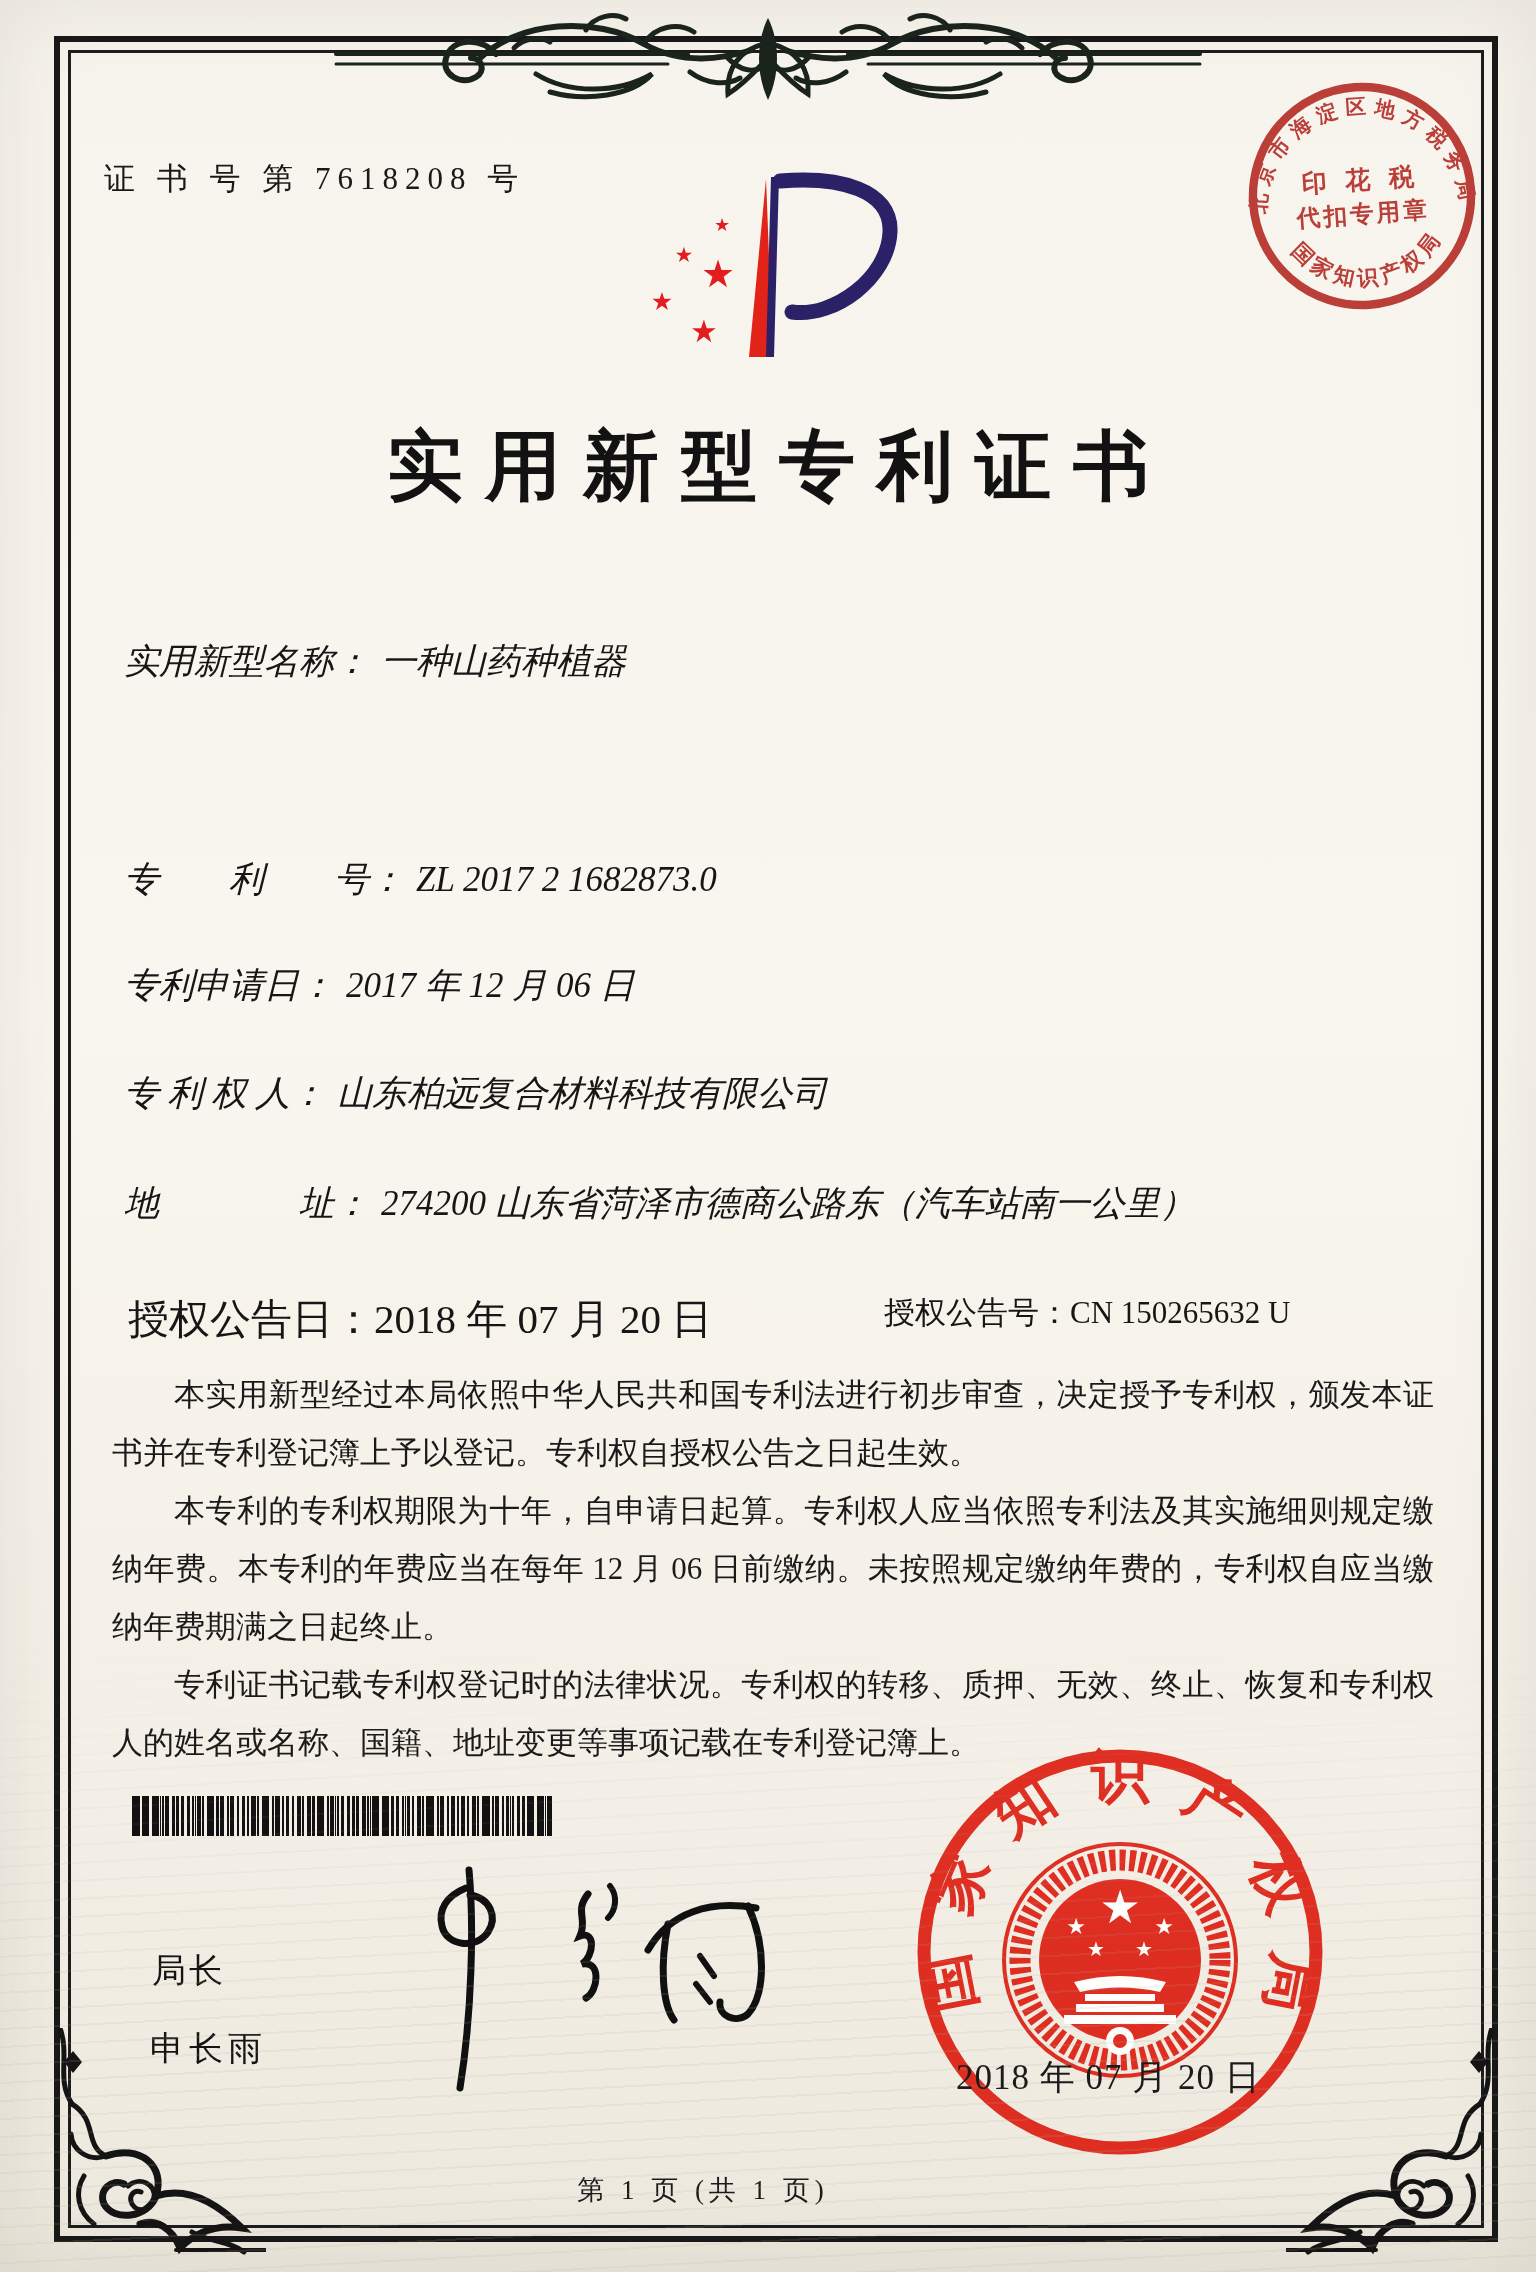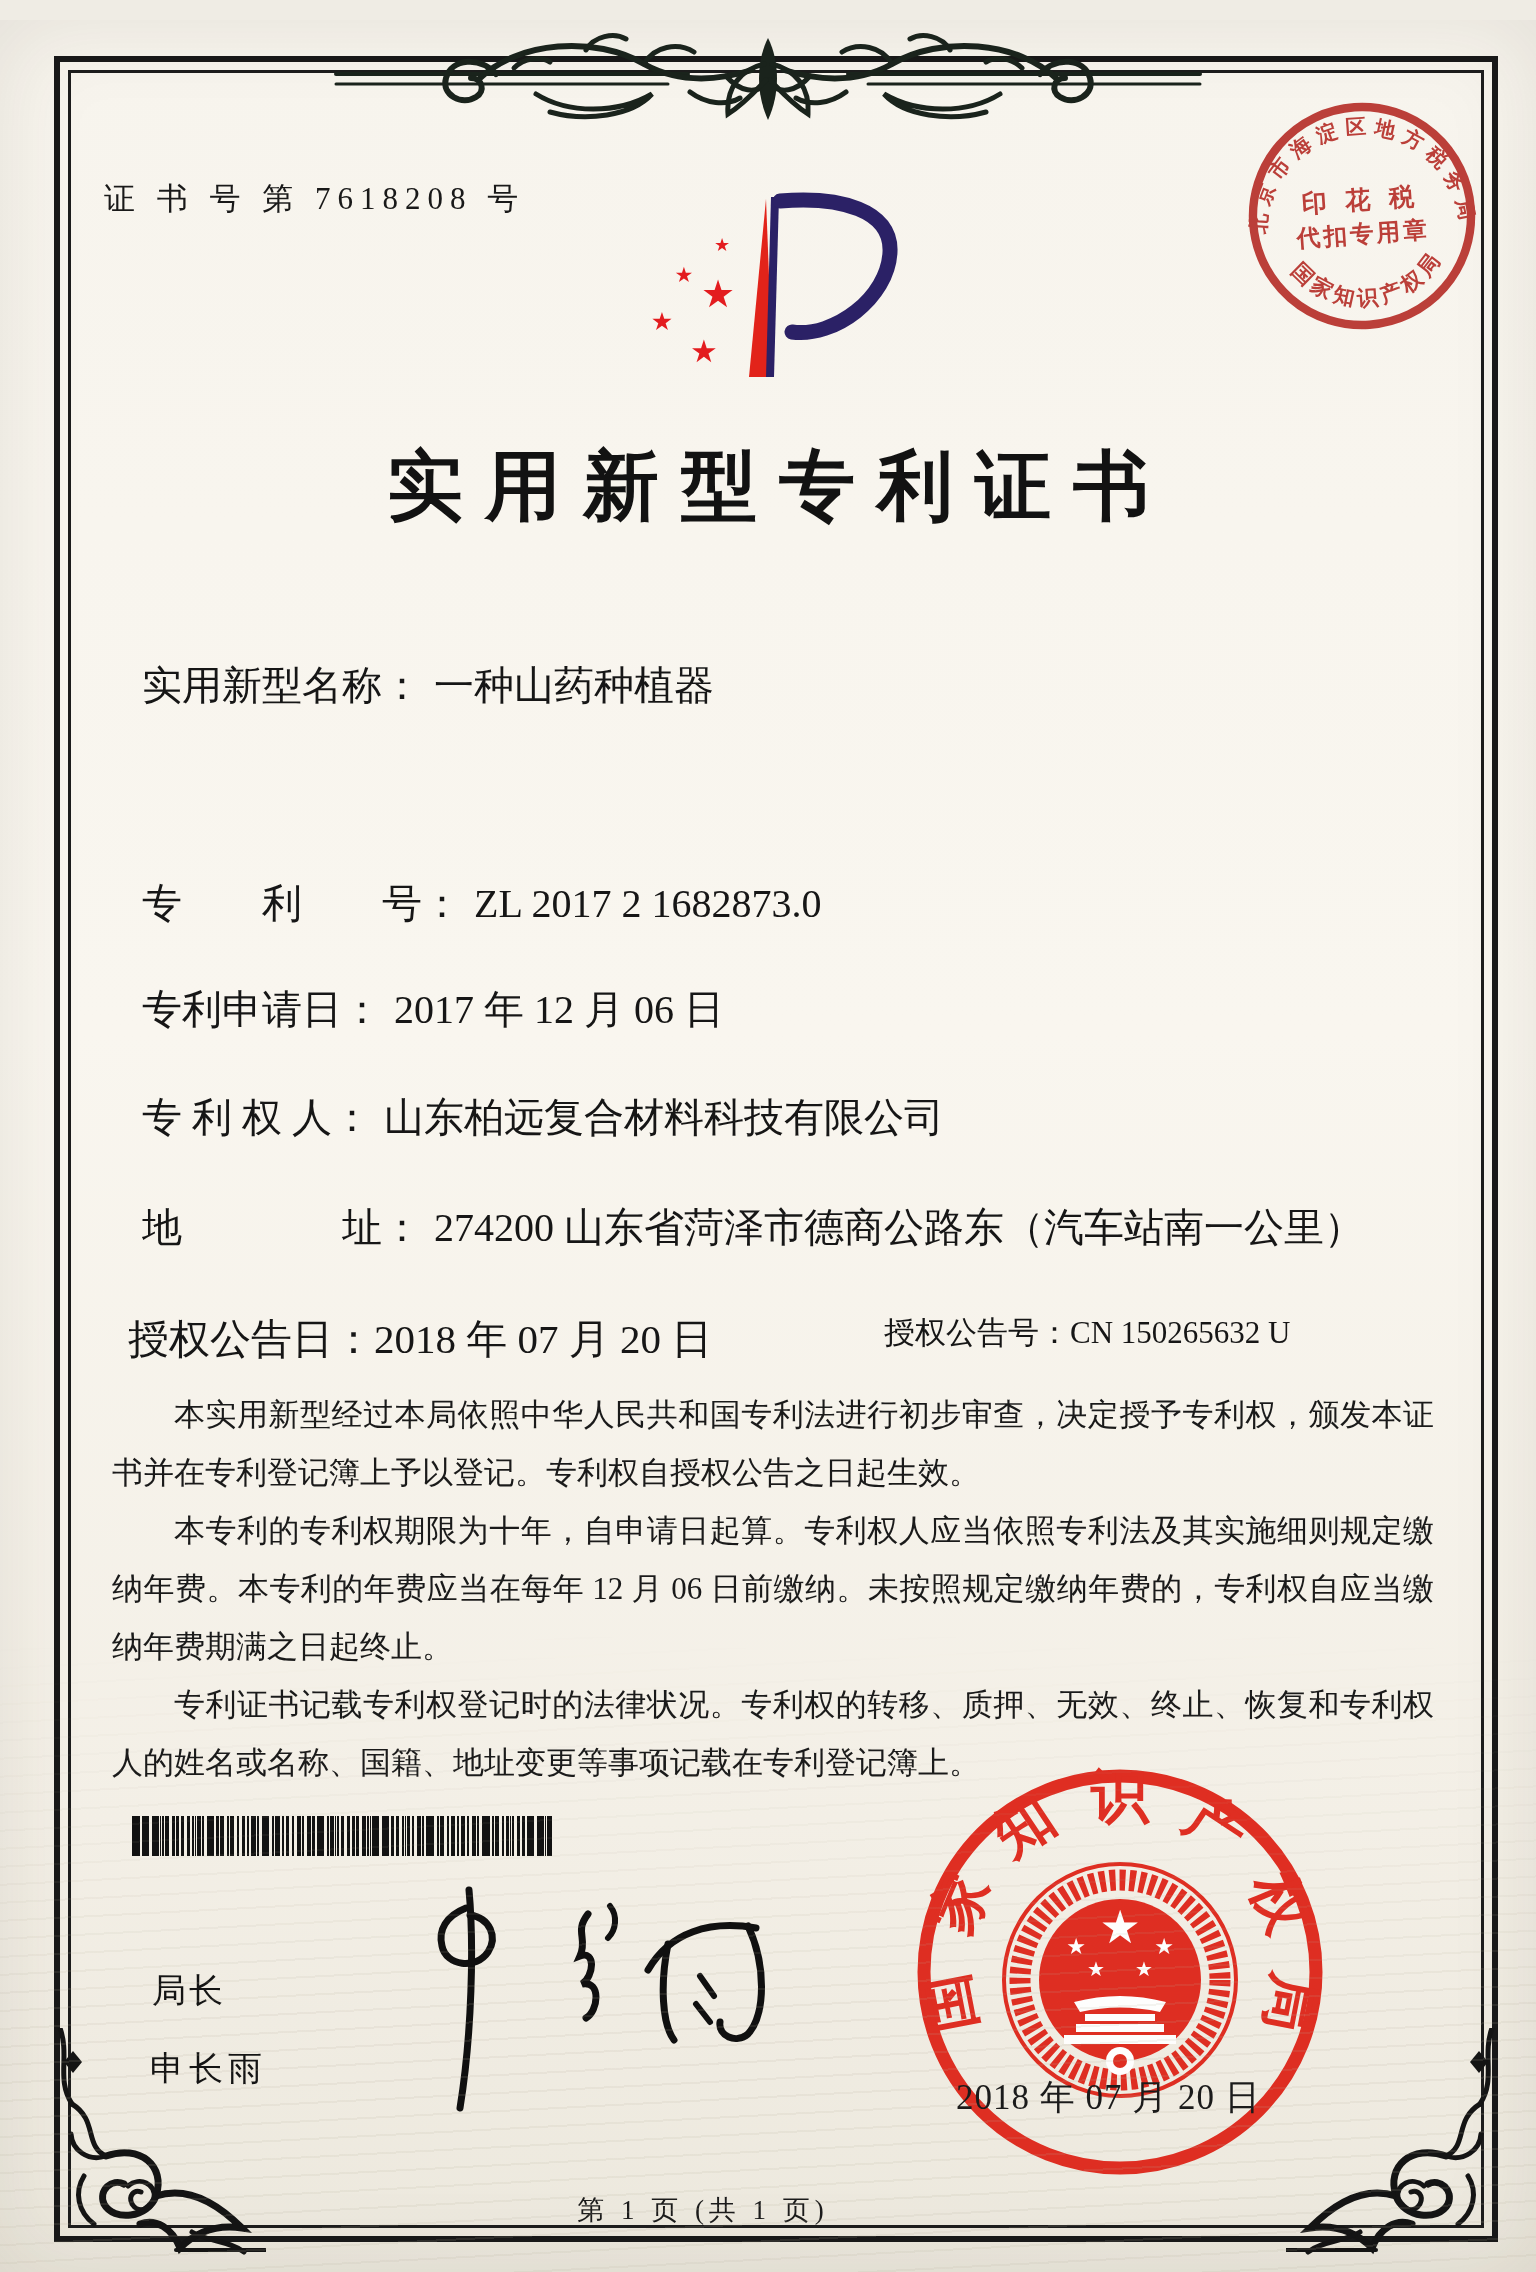--- a/index.html
+++ b/index.html
@@ -5,21 +5,20 @@
   html,body{margin:0;padding:0;}
   body{
     width:1536px;height:2272px;position:relative;overflow:hidden;
     font-family:"Liberation Serif","DejaVu Serif",serif;
     background:#efece4;
   }
   .page{
     position:absolute;inset:0;
     background:linear-gradient(180deg,#f7f4ed 0%,#f9f6ef 45%,#f3efe6 80%,#ece8dd 100%);
     box-shadow:inset 0 0 90px rgba(60,50,30,.10);
-    margin-top:20px;
   }
   .page::after{ 
     content:"";position:absolute;left:0;right:0;bottom:0;height:640px;pointer-events:none;
     background:repeating-linear-gradient(-3deg,transparent 0 16px,rgba(185,178,158,.14) 16px 18px);
     -webkit-mask-image:linear-gradient(180deg,transparent,black 60%);
             mask-image:linear-gradient(180deg,transparent,black 60%);
   }
   .frame{
     position:absolute;left:54px;top:36px;right:38px;bottom:30px;
     border:6px solid #181818;
@@ -38,21 +37,21 @@
   }
   .logo{position:absolute;left:640px;top:148px;width:270px;height:218px;}
   .tax-stamp{
     position:absolute;left:1240px;top:74px;width:244px;height:244px;
     transform:rotate(-4deg);opacity:.92;
   }
   .doc-title{
     position:absolute;left:0;top:416px;width:100%;text-align:center;
     font-size:76px;font-weight:bold;color:#121212;letter-spacing:22px;text-indent:22px;
   }
-  .field{position:absolute;left:142px;font-size:40px;color:#161616;white-space:nowrap;}
+  .field{position:absolute;left:124px;font-size:35px;color:#161616;white-space:nowrap;font-style:italic;}
   .f0{top:638px;} .f1{top:748px;} .f2{top:856px;} .f3{top:962px;} .f4{top:1070px;} .f5{top:1180px;}
   .field .val{margin-left:12px;}
   .grant-date{position:absolute;left:128px;top:1292px;font-size:41px;color:#161616;white-space:nowrap;}
   .grant-no{position:absolute;left:884px;top:1292px;font-size:31px;color:#161616;white-space:nowrap;}
   .paras{
     position:absolute;left:112px;top:1366px;width:1322px;
     font-size:31px;line-height:58px;color:#1a1a1a;text-align:justify;
   }
   .paras p{margin:0;text-indent:2em;}
   .barcode{

